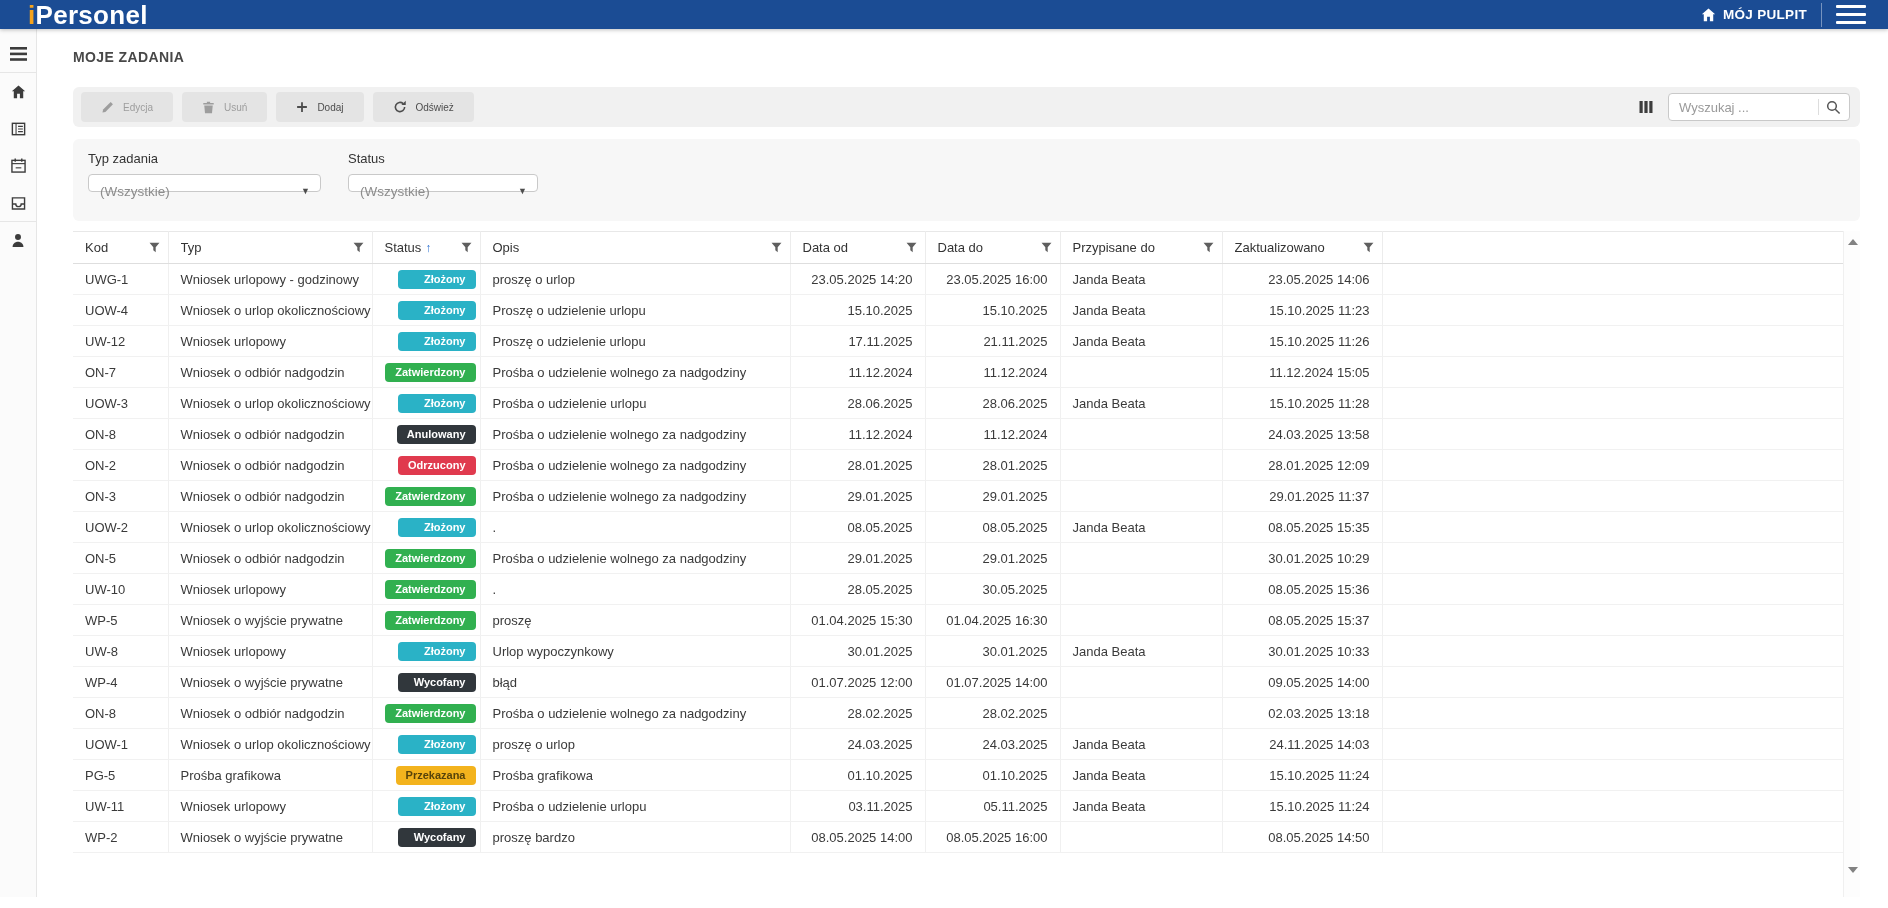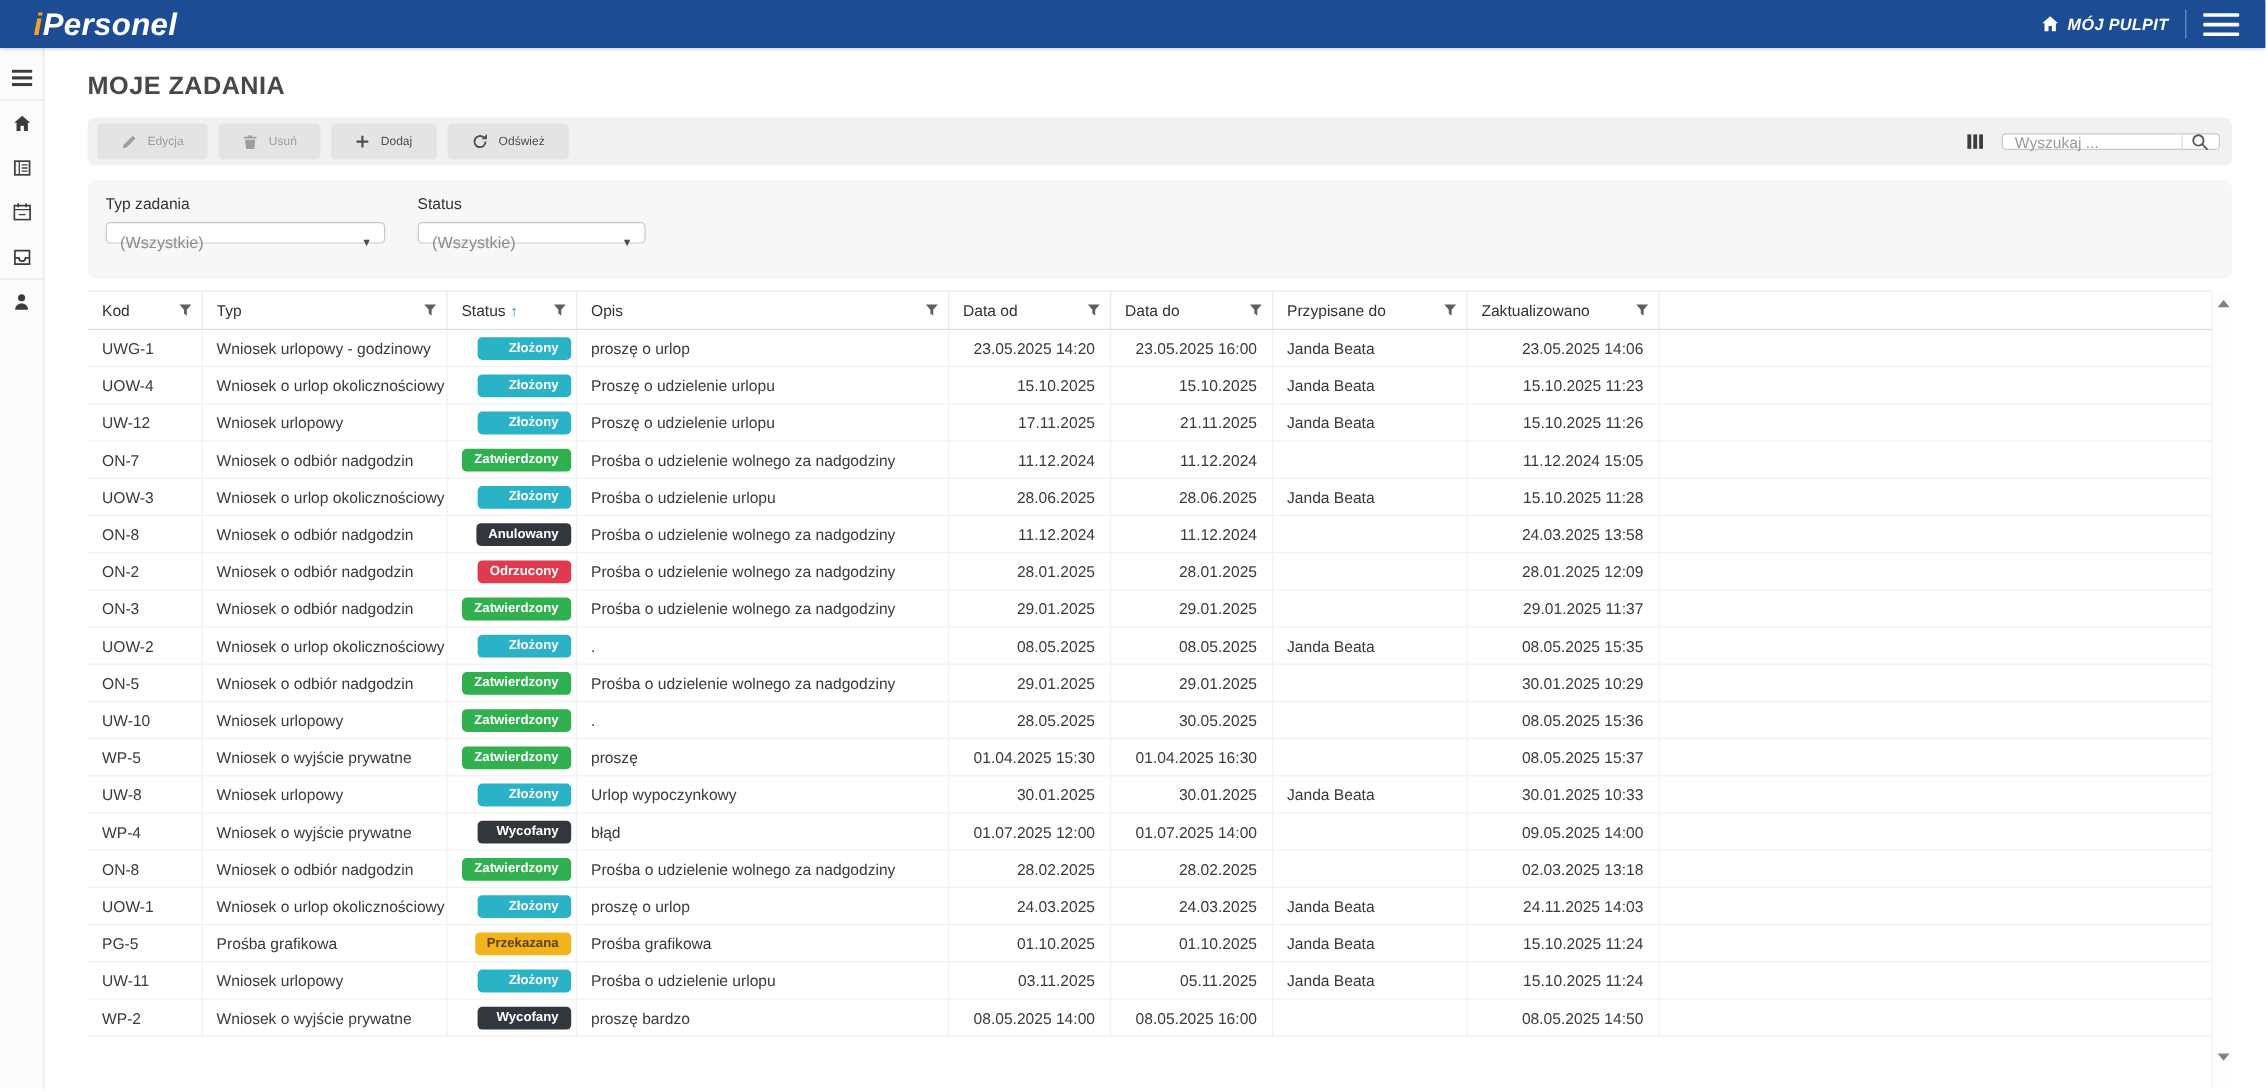--- a/index.html
+++ b/index.html
@@ -1,53 +1,53 @@
 <!DOCTYPE html>
 <html><head>
 <meta charset="utf-8">
 <style>
   * { box-sizing: border-box; margin: 0; padding: 0; }
   html,body { width:1888px; height:908px; overflow:hidden; background:#fff;
               font-family:"Liberation Sans", sans-serif; }
 
   
-  .topbar { height:40px; background:#1b4c94; display:flex; align-items:center;
-            padding:0 22px 0 28px; box-shadow:0 1px 4px rgba(0,0,0,.25); position:relative; z-index:5;font-style:italic; }
+  .topbar { height:29px; background:#1b4c94; display:flex; align-items:center;
+            padding:0 22px 0 28px; box-shadow:0 1px 4px rgba(0,0,0,.25); position:relative; z-index:5; }
   .brand { font-size:26px; font-weight:bold; color:#fff; letter-spacing:.3px; line-height:40px; }
   .brand .brand-i { color:#f5a31d; }
   .topbar-right { margin-left:auto; display:flex; align-items:center; gap:14px; color:#fff; }
   .my-desktop { display:flex; align-items:center; gap:7px; font-size:13.5px; font-weight:bold;
                 letter-spacing:.3px; cursor:pointer; }
   .top-divider { width:1px; height:24px; background:rgba(255,255,255,.4); }
   .burger { display:flex; flex-direction:column; gap:5px; width:30px; cursor:pointer; padding:2px 0; }
   .burger span { height:3px; background:#fff; border-radius:1px; }
 
   
   .layout { display:flex; height:868px; }
   .sidebar { width:37px; background:#fbfbfb; border-right:1px solid #e6e6e6;
              display:flex; flex-direction:column; align-items:center; padding-top:6px; flex:none; }
   .side-item { height:37px; width:100%; display:flex; align-items:center; justify-content:center;
                color:#3c3c3c; cursor:pointer; }
   .side-sep { width:100%; height:1px; background:#e6e6e6; }
 
   .main { flex:1; padding:10px 28px 0 36px; min-width:0; }
-  .page-title { font-size:21px; font-weight:600; color:#484848; letter-spacing:.4px;
+  .page-title { font-size:14px; font-weight:600; color:#484848; letter-spacing:.4px;
                 margin:10px 0 12px; height:26px; }
 
   
   .toolbar { background:#f1f1f1; border-radius:6px; height:40px; display:flex;
              align-items:center; padding:0 10px 0 8px; }
   .tb-btn { background:#e4e4e4; border:none; border-radius:4px; height:30px; padding:0 20px;
             margin-right:9px; font-size:10px; color:#4d4d4d; display:flex; align-items:center;
             gap:9px; cursor:pointer; font-family:inherit; }
   .tb-btn svg { flex:none; }
   .tb-btn.disabled { color:#9d9d9d; }
   .toolbar-right { margin-left:auto; display:flex; align-items:center; gap:15px; }
   .colchooser { color:#3d3d3d; cursor:pointer; display:flex; align-items:center; }
-  .search-box { width:182px; height:14px; background:#fff; border:1px solid #c9c9c9; border-radius:4px;
+  .search-box { width:182px; height:28px; background:#fff; border:1px solid #c9c9c9; border-radius:4px;
                 display:flex; align-items:center; padding:0 8px 0 10px; }
   .search-box input { border:none; outline:none; flex:1; min-width:0; font-size:13px; color:#333;
                       font-family:inherit; background:transparent; }
   .search-box input::placeholder { color:#9a9a9a; }
   .search-sep { width:1px; height:16px; background:#ddd; margin:0 7px 0 4px; }
   .search-box svg { color:#555; }
 
   
   .filters { margin-top:12px; background:#f7f7f7; border-radius:6px; padding:12px 16px 14px 15px;
              display:flex; gap:27px; height:82px; }

